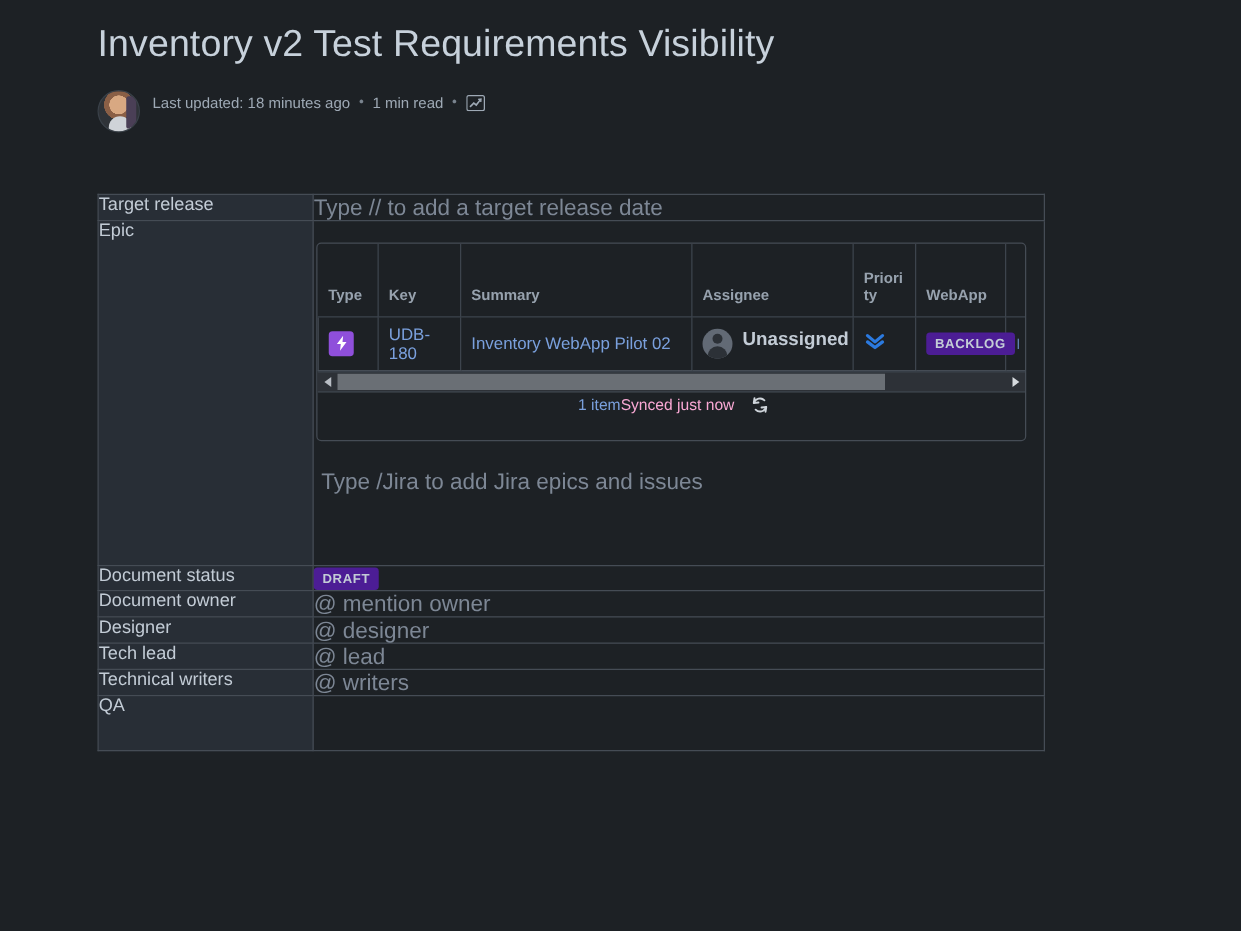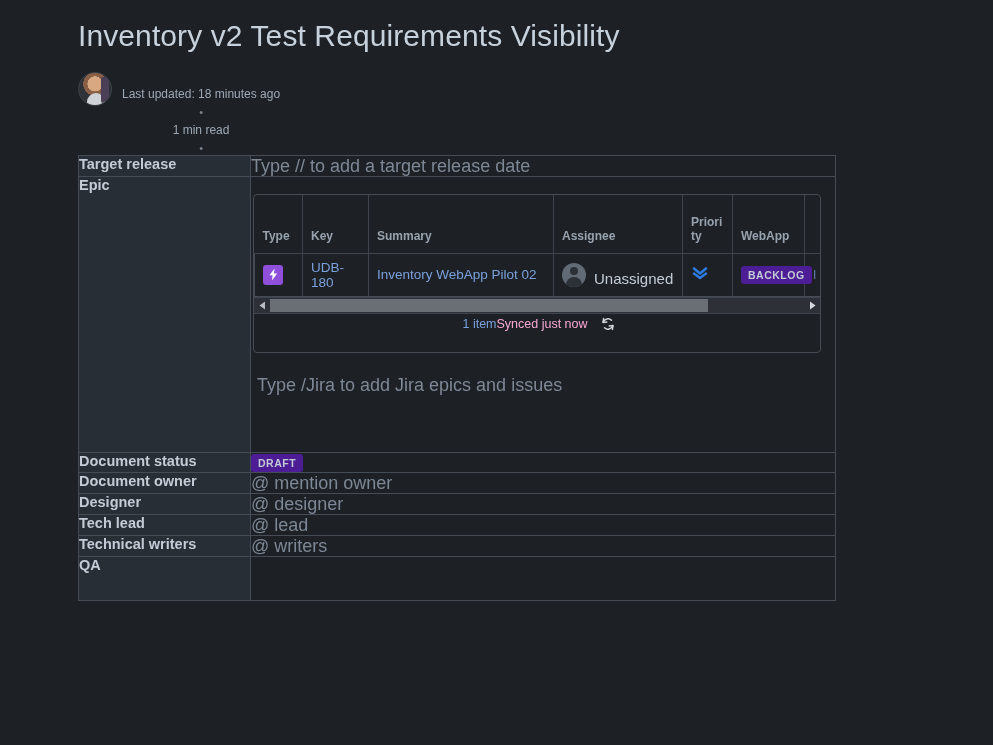--- a/index.html
+++ b/index.html
@@ -27,40 +27,40 @@
   .avatar::after {
     content: ""; position: absolute; left: 8px; top: 20px;
     width: 18px; height: 16px; border-radius: 9px 9px 0 0; background: #cfd3d8;
   }
   .avatar::before {
     content: ""; position: absolute; right: 2px; top: 4px;
     width: 8px; height: 26px; background: #4a3f56; border-radius: 2px; z-index: 2;
   }
   .meta-lines { margin-left: 10px; padding-top: 1px; }
   .meta-row { display: flex; align-items: center; font-size: 12px; color: #9ea9b5; line-height: 18px; }
-  .meta-row.second { margin-top: 12px; flex-direction: column; }
+  .meta-row.second { margin-top: 0; }
   .meta-sep { margin: 0 7px; color: #7a848f; font-size: 11px; }
   .dots-menu {
     margin-left: 8px; color: #9ea9b5; font-size: 13px;
     letter-spacing: 1px; line-height: 10px; cursor: pointer;
   }
   .views-link { color: #8fa3b8; cursor: pointer; }
   .chart-icon { width: 15px; height: 13px; margin-right: 6px; display: inline-block; }
 
   
   .info-table {
     position: absolute; left: 78px; top: 155px;
     width: 758px; border-collapse: collapse;
     table-layout: fixed;
   }
   .info-table td { border: 1px solid #454c55; vertical-align: top; padding: 0; }
   .lbl-cell {
     width: 172px; background: #282e36;
     padding: 14px 12px 14px 10px;
-    font-size: 14.5px; font-weight: bold; color: #c3ccd6;
+    font-size: 14.5px; font-weight: normal; color: #c3ccd6;
     vertical-align: top;
   }
   .val-cell { background: #1d2125; padding: 14px 0 14px 8px; }
   .placeholder { font-size: 18px; color: #7d8795; line-height: 20px; }
   .tall { height: 276px; }
 
   .badge {
     display: inline-block; background: #4c1d95; color: #c3ccd6;
     font-size: 10.5px; font-weight: bold; letter-spacing: 0.5px;
     padding: 3px 7px 3px 7px; border-radius: 3px;
@@ -84,21 +84,21 @@
     font-size: 13.5px; color: #8fa3c4;
   }
   .c-type { width: 48px; } .c-key { width: 66px; } .c-sum { width: 185px; }
   .c-asg { width: 129px; } .c-pri { width: 50px; } .c-sts { width: 72px; }
   .c-ext { width: 18px; }
   .epic-icon {
     width: 20px; height: 20px; border-radius: 3px; background: #8f4fdb;
     display: flex; align-items: center; justify-content: center;
   }
   .link { color: #7aa0dd; cursor: pointer; }
-  .asg-cell { display: flex; align-items: flex-end; }
+  .asg-cell { display: flex; align-items: flex-start; font-weight: bold; }
   .asg-avatar {
     width: 24px; height: 24px; border-radius: 50%; background: #626a75;
     margin-right: 8px; flex: none; position: relative; overflow: hidden;
   }
   .asg-avatar::before {
     content: ""; position: absolute; left: 8px; top: 4px;
     width: 8px; height: 8px; border-radius: 50%; background: #2c3137;
   }
   .asg-avatar::after {
     content: ""; position: absolute; left: 4px; top: 14px;

